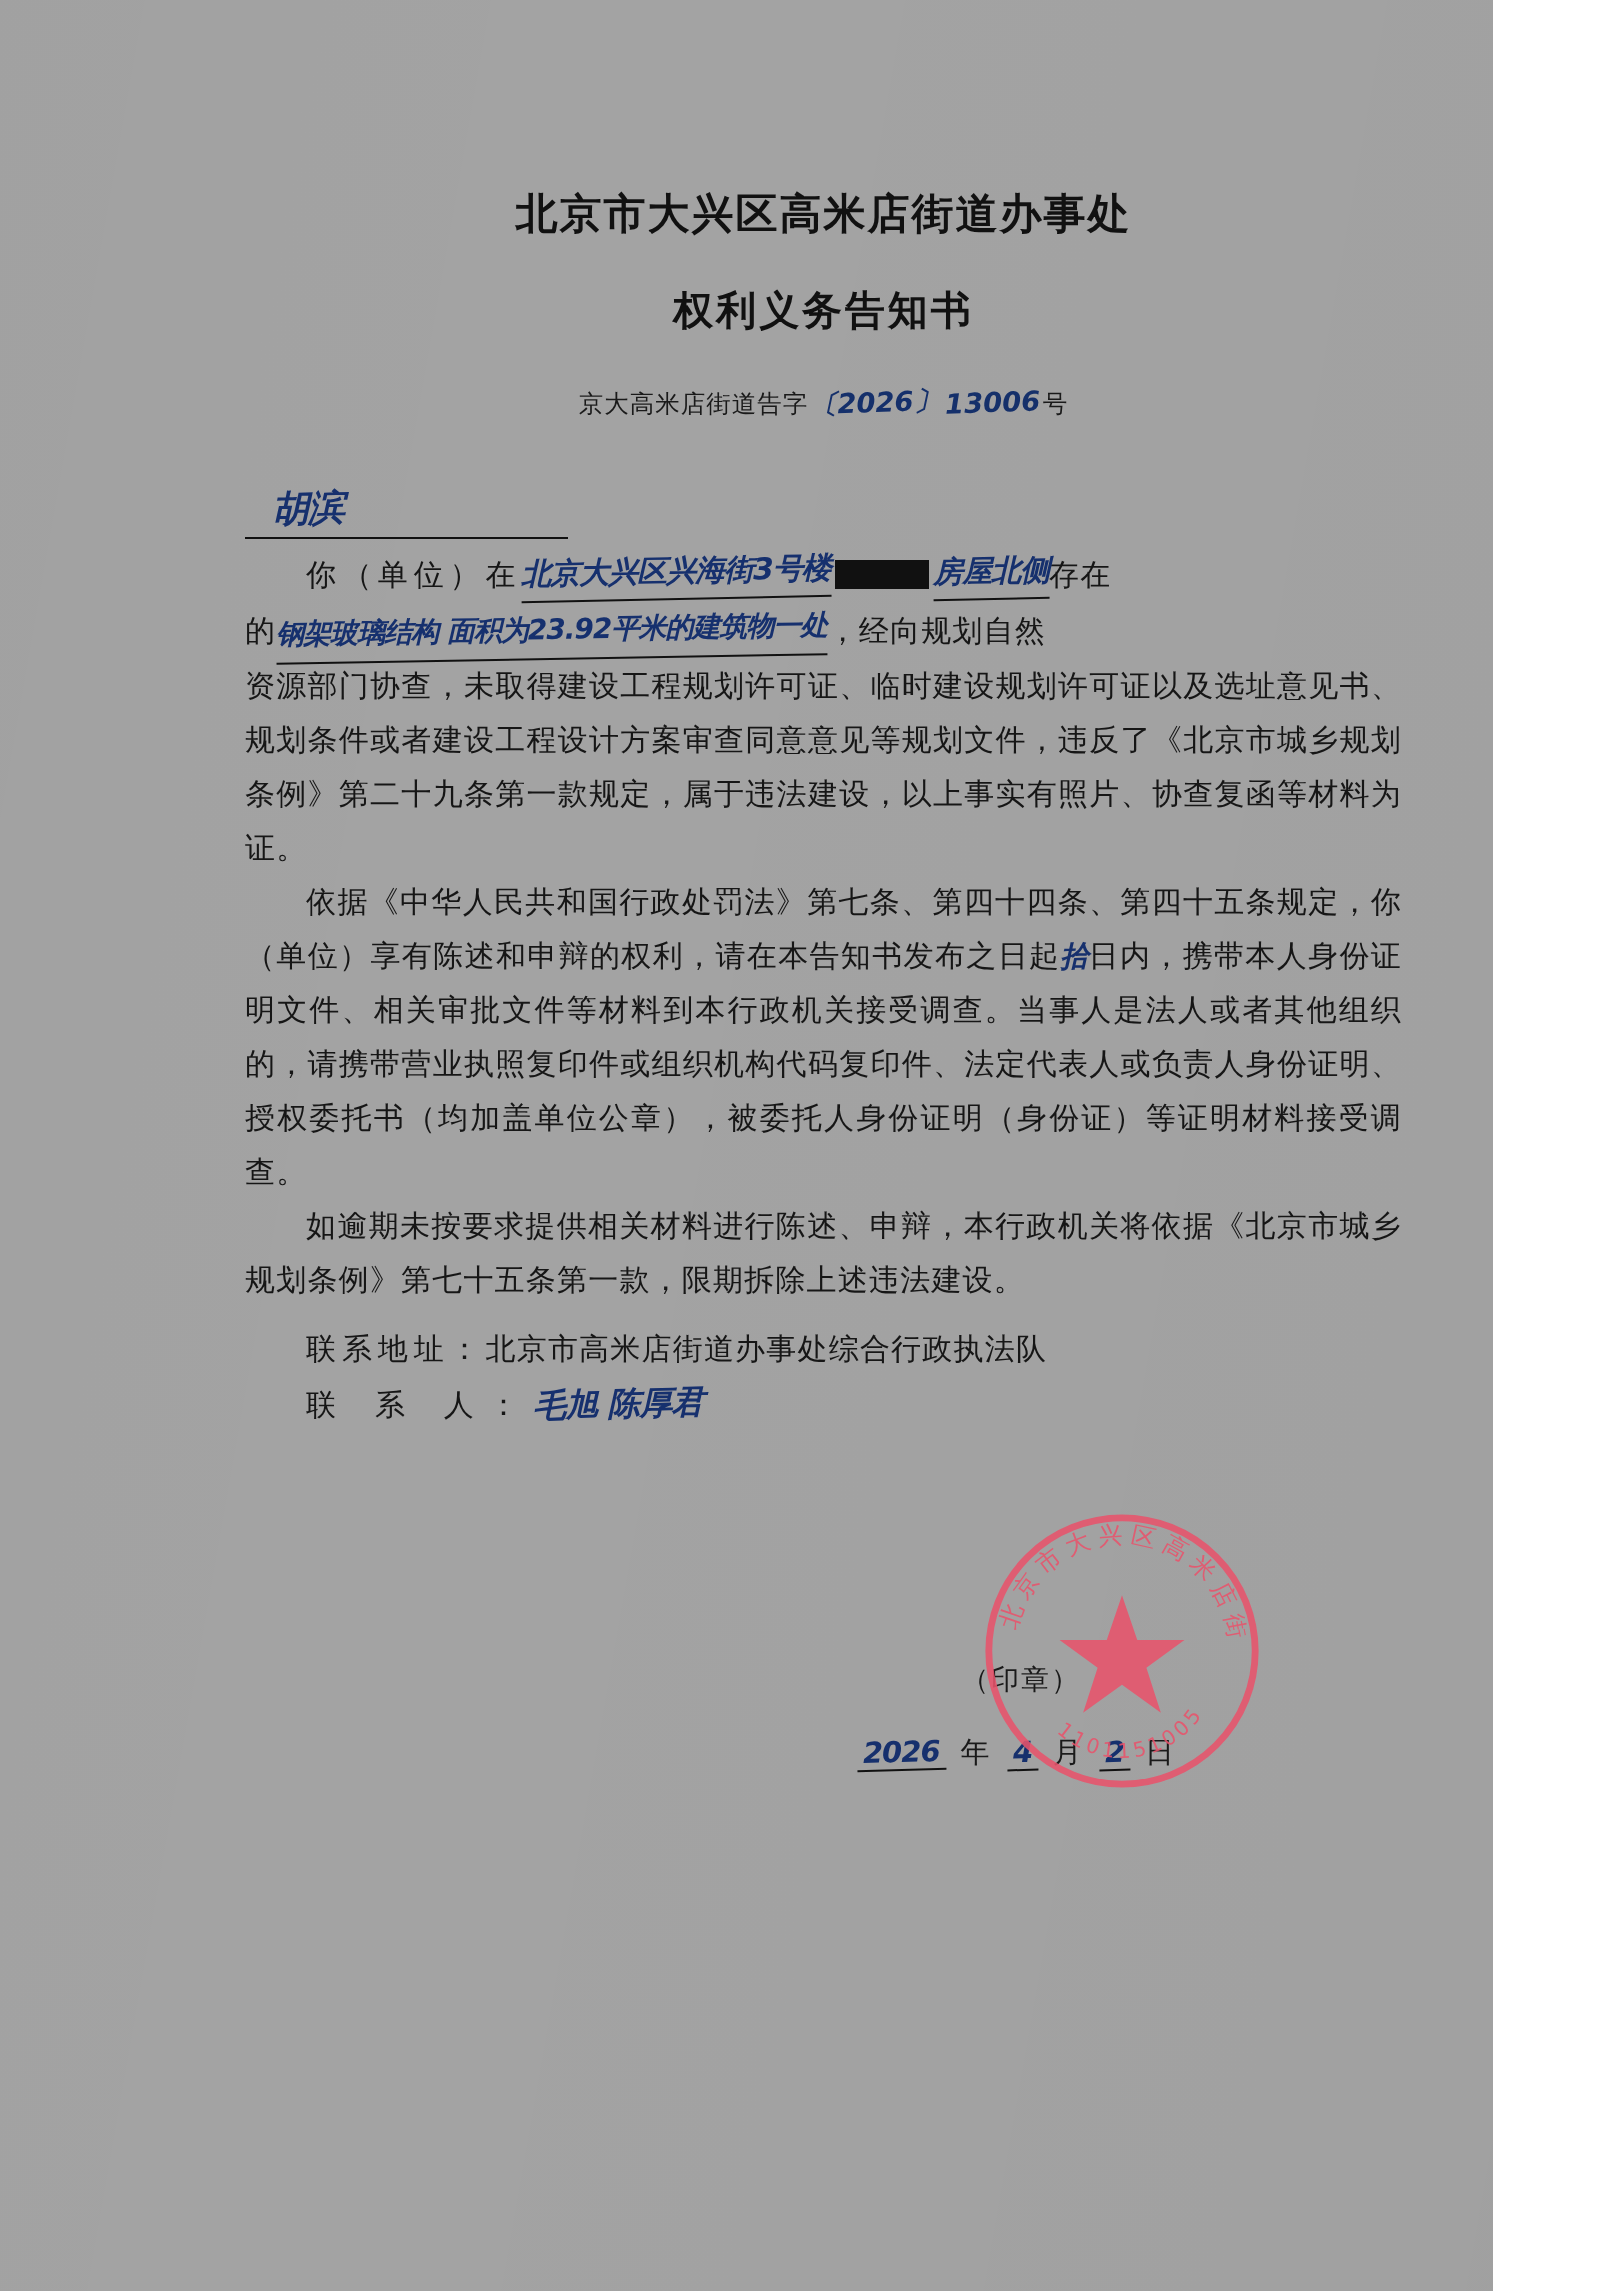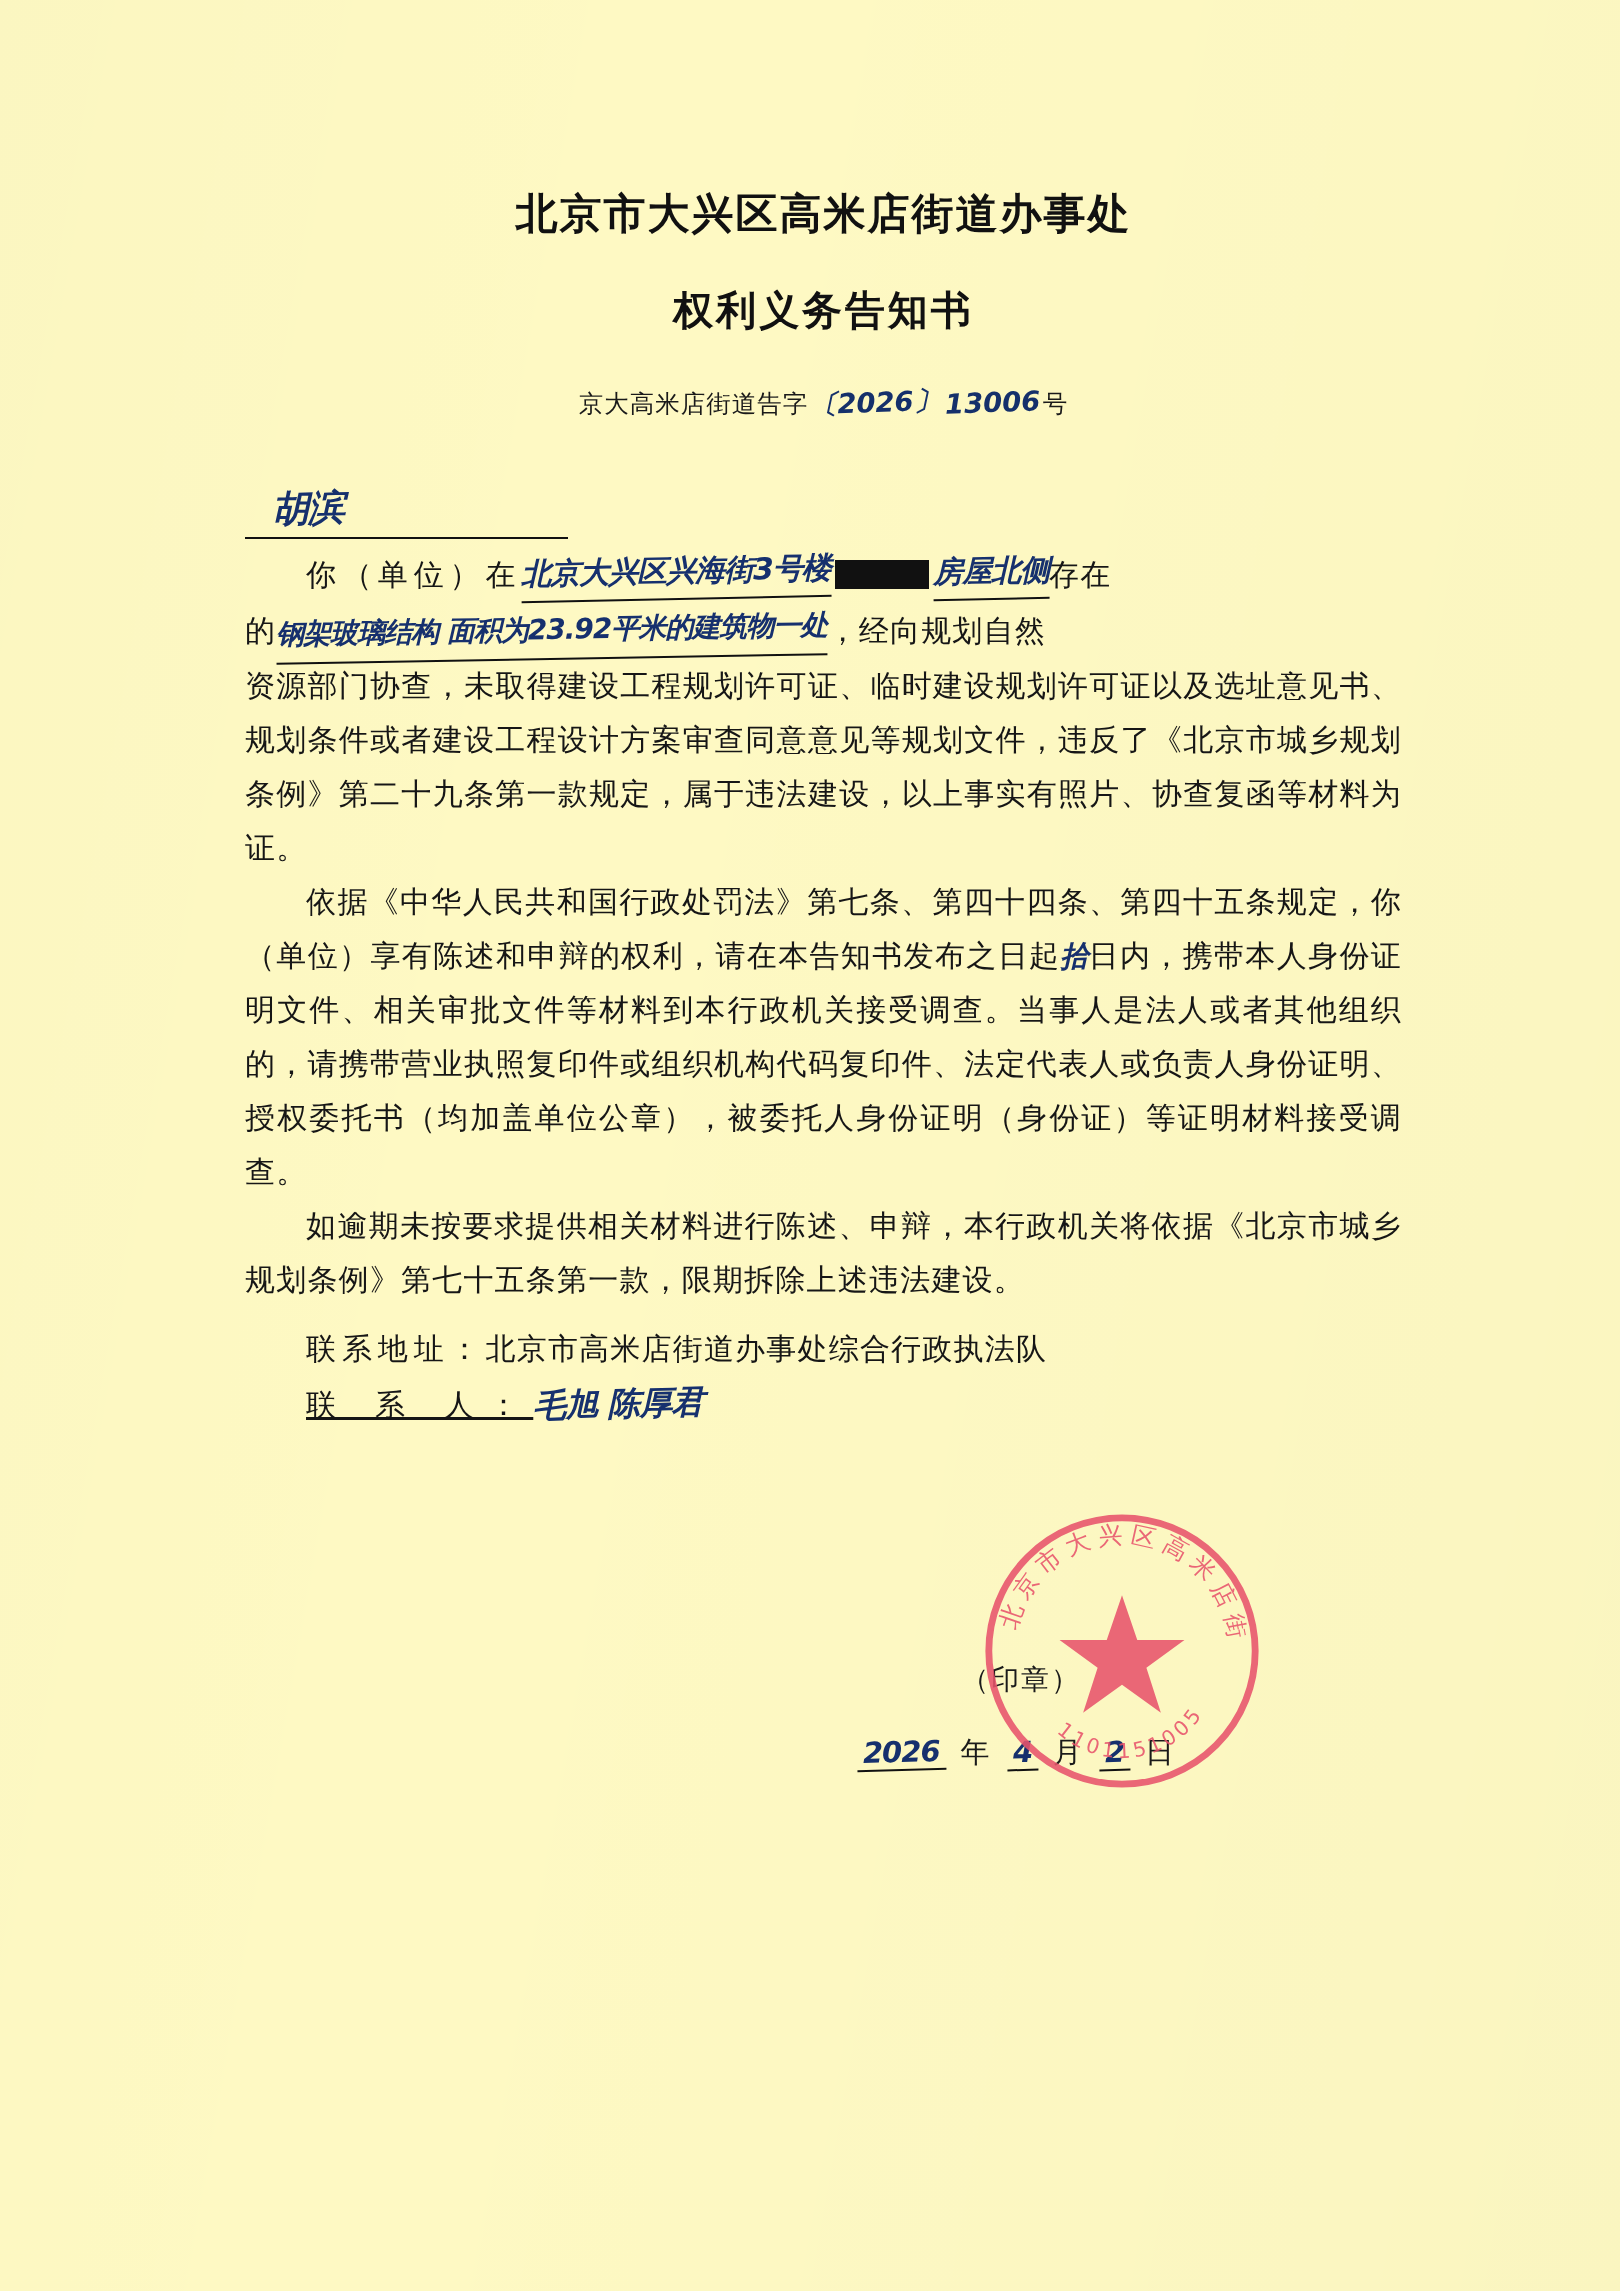--- a/index.html
+++ b/index.html
@@ -11,23 +11,23 @@
     width: 1620px;
     height: 2292px;
     position: relative;
     font-family: "DejaVu Serif", "Liberation Serif", serif;
     color: #1a1a1a;
     overflow: hidden;
   }
   .page {
     position: absolute;
     left: 0; top: 0;
-    width: 1620px;
+    width: 1493px;
     height: 2292px;
-    background: #fef9c3;
+    background: #a3a3a3;
   }
   
   .page::after {
     content: "";
     position: absolute;
     inset: 0;
     background: linear-gradient(100deg, rgba(0,0,0,0.012) 0%, rgba(0,0,0,0) 35%, rgba(0,0,0,0.015) 100%);
     pointer-events: none;
   }
 
@@ -155,21 +155,21 @@
 
   .contact-block {
     margin-top: 13.7px;
     font-size: 30px;
     line-height: 55px;
     letter-spacing: 1.2px;
     position: relative;
     z-index: 3;
   }
   .contact-label { letter-spacing: 5.9px; }
-  .sp-label { letter-spacing: 14.7px; text-decoration: underline; }
+  .sp-label { letter-spacing: 14.7px; }
 
   .seal-note {
     position: absolute;
     left: 961px;
     top: 1661px;
     font-size: 28px;
     letter-spacing: 2px;
   }
 
   .date-line {

